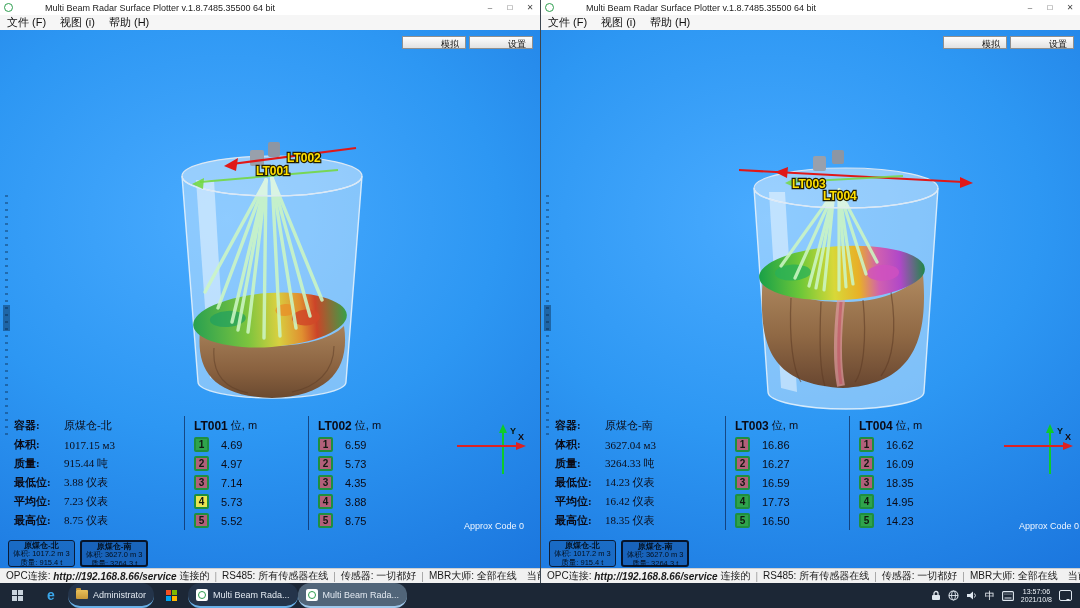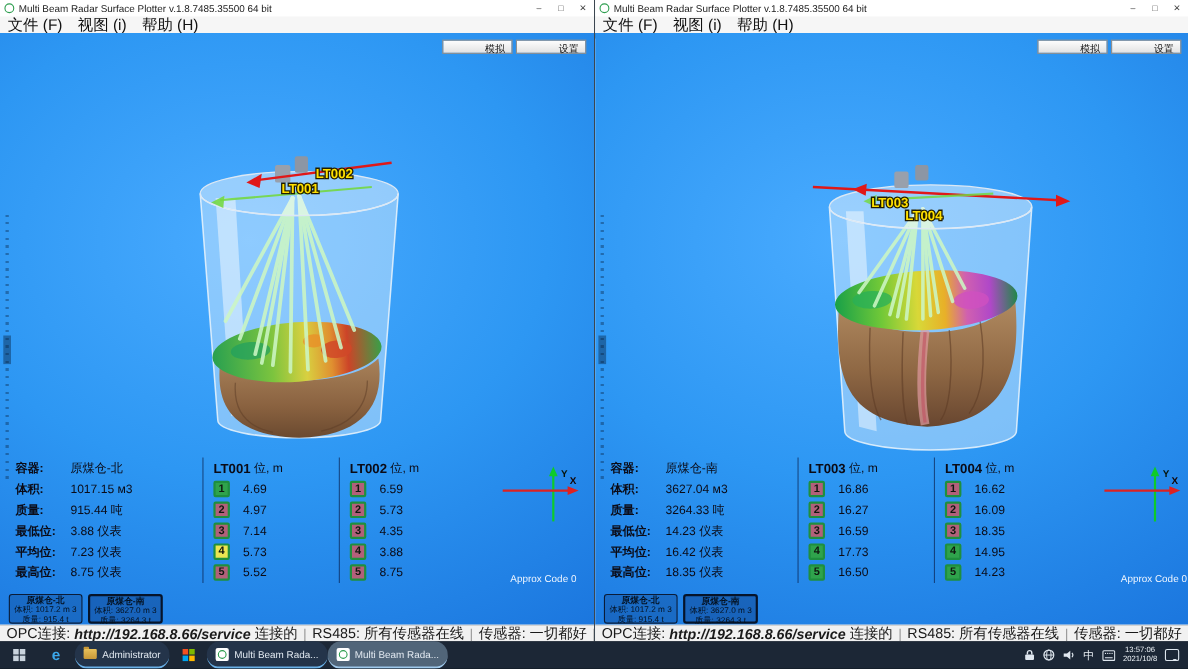--- a/index.html
+++ b/index.html
@@ -3,43 +3,43 @@
 <meta charset="utf-8">
 <style>
   html,body{margin:0;padding:0;width:1080px;height:608px;overflow:hidden;
     font-family:"Liberation Sans",sans-serif;background:#10161f;position:relative;}
   .window{position:absolute;top:0;width:540px;height:583px;background:#fff;overflow:hidden;}
   #win0{left:0;}
   #win1{left:540px;border-left:1px solid #3c4650;box-sizing:border-box;}
   
   .titlebar{height:15px;display:flex;align-items:center;background:#fff;font-size:9px;color:#222;padding-left:4px;}
   .app-icon{width:9px;height:9px;border:1.5px solid #2e9e4f;border-radius:50%;box-sizing:border-box;margin-right:4px;flex:none;}
-  .title-text{flex:1;white-space:nowrap;overflow:hidden;}
+  .title-text{flex:1;white-space:nowrap;overflow:hidden;margin-left:28px;}
   .win-controls{display:flex;flex:none;}
   .win-btn{width:20px;text-align:center;font-size:8px;color:#444;line-height:15px;}
   
-  .menubar{height:15px;background:#f6f6f6;display:flex;align-items:center;font-size:14px;color:#111;border-bottom:5px solid #0c4a6e;}
+  .menubar{height:15px;background:#f6f6f6;display:flex;align-items:center;font-size:11px;color:#111;border-bottom:5px solid #0c4a6e;}
   .menu-item{padding:0 7px;white-space:nowrap;}
   
   .viewport{position:absolute;left:0;top:30px;width:540px;height:538px;overflow:hidden;
     background:radial-gradient(120% 95% at 42% 35%, #49abff 0%, #2d97f3 42%, #1b76de 84%, #1566cc 100%);}
   .tool-buttons{position:absolute;top:6px;right:7px;display:flex;gap:3px;z-index:6;}
   .tool-btn{width:64px;height:13px;font-size:9px;line-height:12px;text-align:right;
     background:linear-gradient(#fdfdfd,#e2e2e2);border:1px solid #8f8f8f;color:#111;}
   .edge-marker{position:absolute;left:5px;top:165px;width:3px;height:245px;
     background:repeating-linear-gradient(180deg, rgba(6,30,60,.38) 0 2px, transparent 2px 7px);}
   .edge-marker::after{content:"";position:absolute;left:-2px;top:45%;width:7px;height:26px;background:rgba(6,30,60,.42);}
   .silo-svg{position:absolute;left:0;top:0;}
   .axis-widget{position:absolute;right:10px;top:392px;}
   #win1 .axis-widget{right:4px;}
   .approx{position:absolute;right:16px;top:491px;font-size:9px;color:#eef5ff;}
   #win1 .approx{right:2px;}
   
   .panel{position:absolute;left:14px;top:386px;display:flex;color:#0b0b16;z-index:5;}
-  .col-info{width:166px;}
+  .col-info{width:166px;font-family:Liberation Serif, serif;}
   .info-row{height:19px;display:flex;align-items:center;font-size:11px;white-space:nowrap;}
   .info-label{font-weight:bold;width:50px;flex:none;}
   .info-value{}
   .col-sensor{width:110px;border-left:1px solid rgba(6,20,60,.6);padding-left:9px;margin-left:4px;}
   .sensor-header{height:19px;font-size:11px;display:flex;align-items:center;white-space:nowrap;}
   .sensor-name{font-weight:bold;font-size:12px;margin-right:3px;}
   .sensor-row{height:19px;display:flex;align-items:center;gap:12px;}
   .badge{width:15px;height:15px;box-sizing:border-box;border:2px solid #1f8f3e;border-radius:2px;
     font-size:10px;font-weight:bold;color:#101810;display:flex;align-items:center;justify-content:center;}
   .badge[data-status="ok"]{background:#2fa34c;}
@@ -49,21 +49,21 @@
   
   .tabs{position:absolute;left:8px;top:510px;display:flex;gap:5px;z-index:6;}
   .tab{min-width:66px;height:27px;box-sizing:border-box;background:rgba(8,45,110,.26);
     border:1px solid #0a1c38;border-radius:3px;padding:1px 4px 0;color:#04101e;text-align:center;white-space:nowrap;}
   .tab.active{border:2px solid #06142a;background:rgba(8,45,110,.36);}
   .tab-name{font-size:8px;font-weight:bold;line-height:8px;}
   .tab-line{font-size:7.5px;line-height:8.5px;}
   .tab-line b{font-weight:normal;}
   
   .statusbar{position:absolute;left:0;top:568px;width:100%;height:15px;box-sizing:border-box;background:#f1f1f1;
-    border-top:1px solid #cfcfcf;display:flex;align-items:center;font-size:13px;color:#1a1a1a;
+    border-top:1px solid #cfcfcf;display:flex;align-items:center;font-size:10px;color:#1a1a1a;
     padding:0 6px;white-space:nowrap;overflow:hidden;}
   .sep{color:#9a9a9a;margin:0 5px;}
   .url{font-weight:bold;font-style:italic;}
   .status-right{margin-left:auto;padding-left:10px;}
   
   .taskbar{position:absolute;left:0;top:583px;width:1080px;height:25px;background:#1c2736;display:flex;
     align-items:stretch;color:#e2e9f1;z-index:20;}
   .tb-btn{width:34px;display:flex;align-items:center;justify-content:center;}
   .win-logo{width:11px;height:11px;display:grid;grid-template-columns:5px 5px;grid-template-rows:5px 5px;gap:1px;}
   .win-logo span{background:#c9d3dd;}

